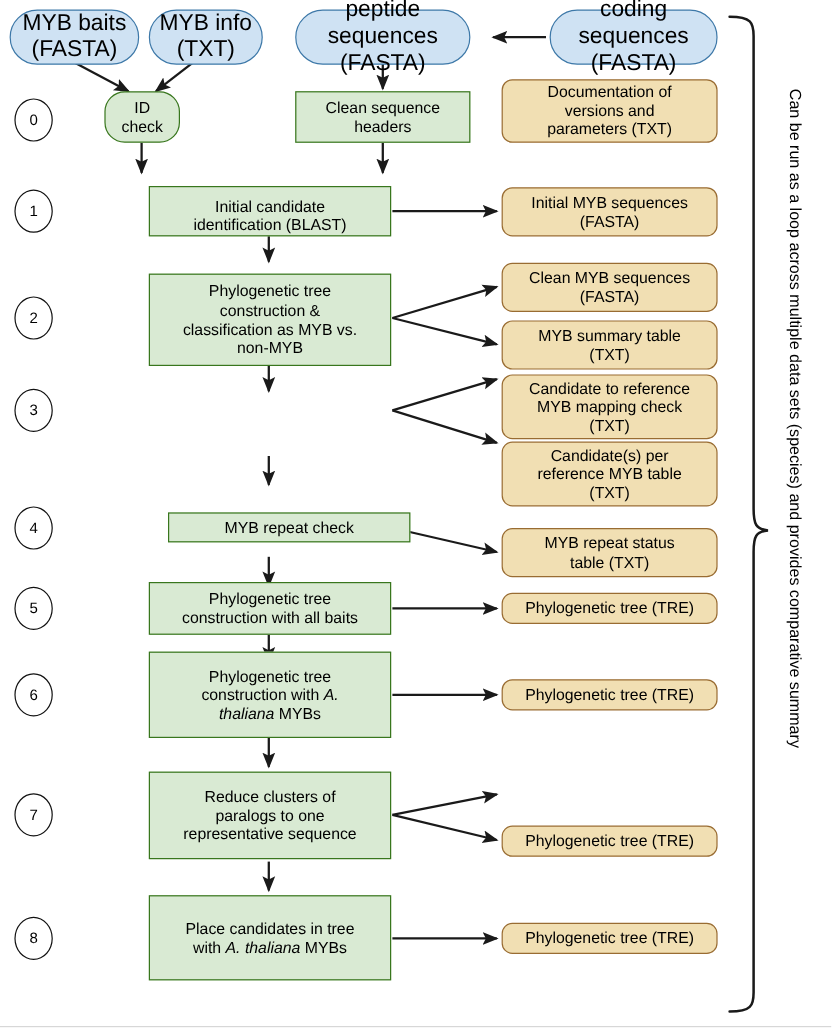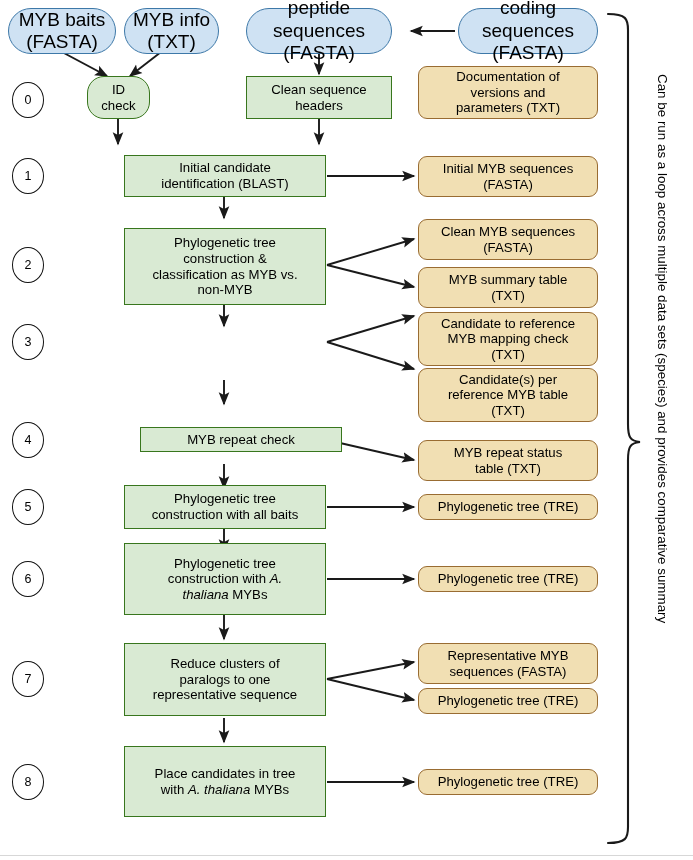--- a/index.html
+++ b/index.html
@@ -208,21 +208,21 @@
     </span>
   </div>
 
   <div class="node process" style="left:246px; top:76px; width:146px; height:43px;">
     <span class="txt">
       <span>Clean sequence</span><br>
       <span>headers</span>
     </span>
   </div>
 
-  <div class="node process" style="left:124px; top:155px; width:202px; height:42px;">
+  <div class="node process" style="left:124px; top:155px; width:202px; height:42px;align-items:flex-end;">
     <span class="txt">
       <span>Initial candidate</span><br>
       <span>identification (BLAST)</span>
     </span>
   </div>
 
   <div class="node process" style="left:124px; top:228px; width:202px; height:77px;">
     <span class="txt">
       <span>Phylogenetic tree</span><br>
       <span>construction &amp;</span><br>
@@ -325,26 +325,20 @@
       <span>Phylogenetic tree (TRE)</span>
     </span>
   </div>
 
   <div class="node output" style="left:418px; top:566px; width:180px; height:26px;">
     <span class="txt">
       <span>Phylogenetic tree (TRE)</span>
     </span>
   </div>
 
-  <div class="node output" style="left:418px; top:643px; width:180px; height:41px;">
-    <span class="txt">
-      <span>Representative MYB</span><br>
-      <span>sequences (FASTA)</span>
-    </span>
-  </div>
 
   <div class="node output" style="left:418px; top:688px; width:180px; height:26px;">
     <span class="txt">
       <span>Phylogenetic tree (TRE)</span>
     </span>
   </div>
 
   <div class="node output" style="left:418px; top:769px; width:180px; height:26px;">
     <span class="txt">
       <span>Phylogenetic tree (TRE)</span>

